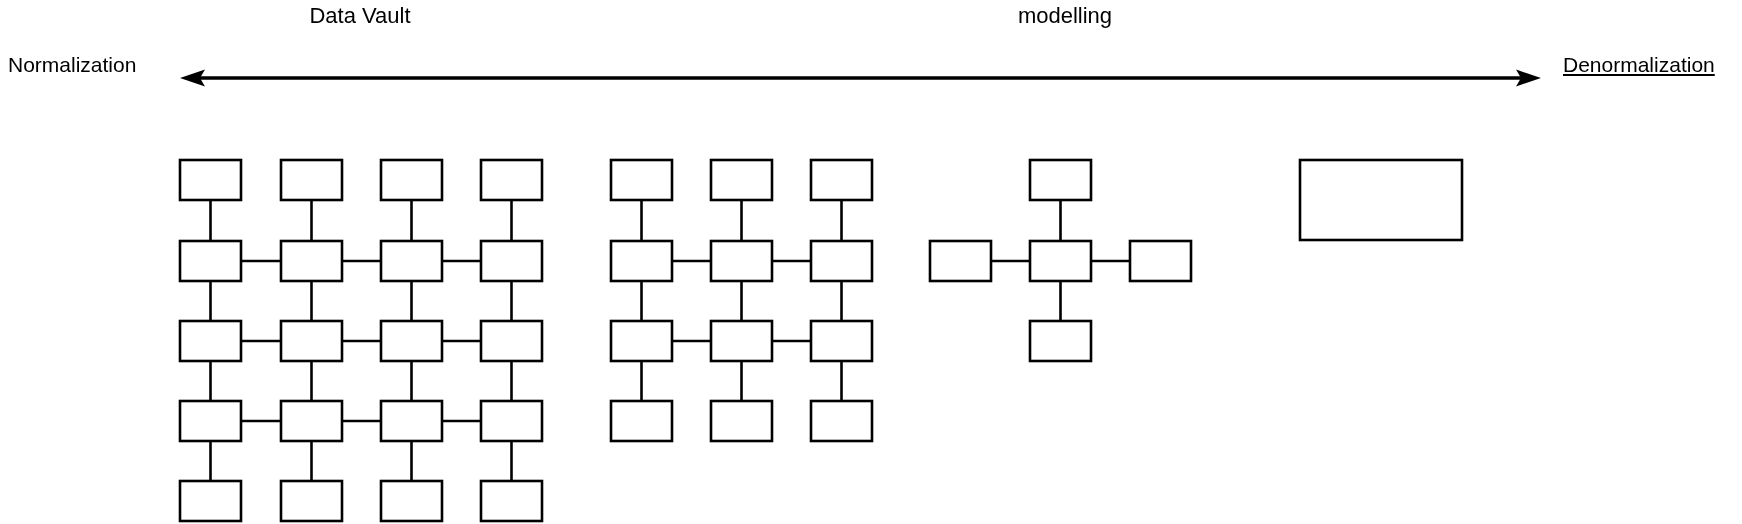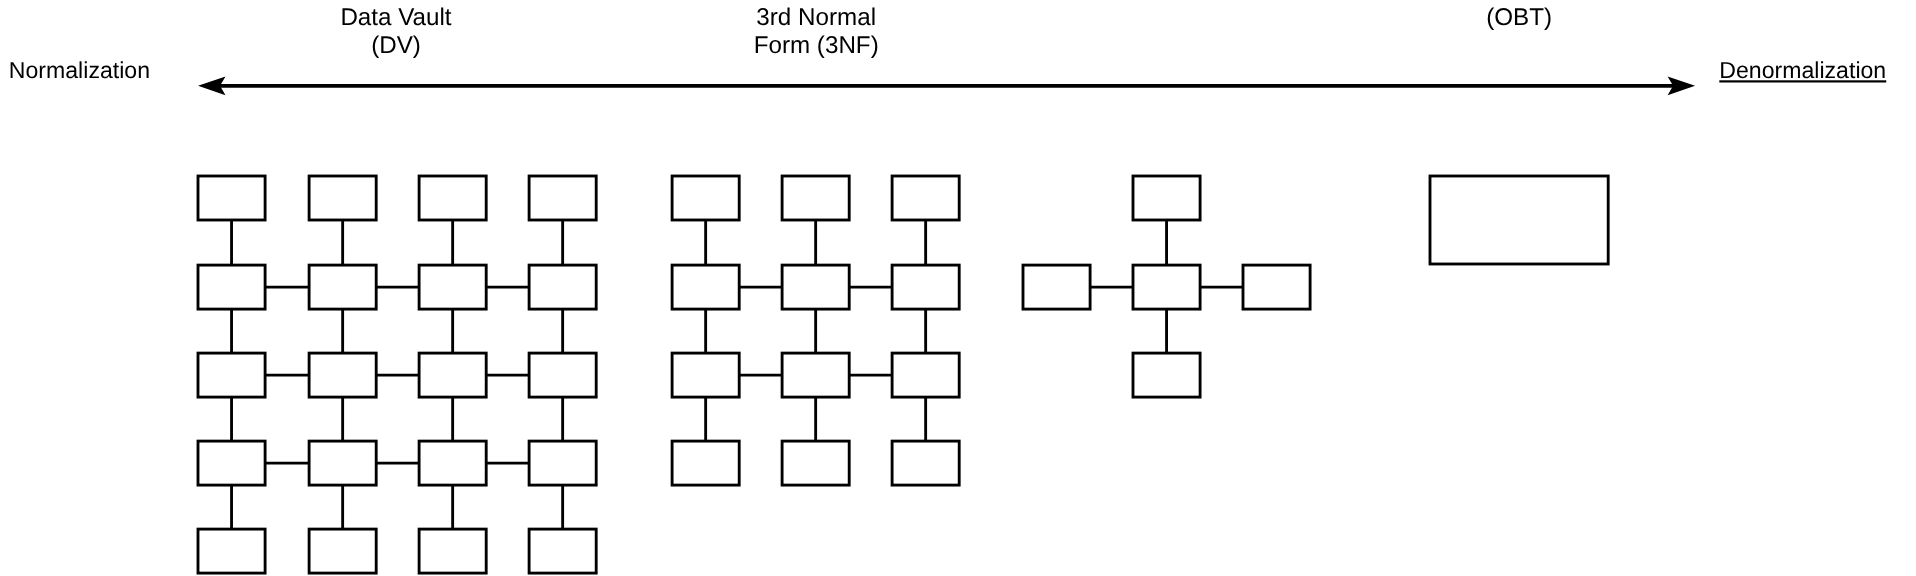--- a/index.html
+++ b/index.html
@@ -92,31 +92,26 @@
       <rect x="1030" y="321" width="61" height="40" fill="#ffffff" stroke="#000000" stroke-width="2.6"></rect>
       <rect x="1030" y="241" width="61" height="40" fill="#ffffff" stroke="#000000" stroke-width="2.6"></rect>
       <rect x="1300" y="160" width="162" height="80" fill="#ffffff" stroke="#000000" stroke-width="2.6"></rect>
       <line x1="200" y1="78" x2="1521" y2="78" stroke="#000000" stroke-width="3.4"></line>
       <polygon points="180,78 205,69.5 200,78 205,86.5" fill="#000000"></polygon>
       <polygon points="1541,78 1516,69.5 1521,78 1516,86.5" fill="#000000"></polygon>
     </svg>
 
   <div class="cat-label" style="left: 250px;">
     <div>Data Vault</div>
-    <div>(DV)</div>
   </div>
 
-  <div class="cat-label" style="left: 632px;">
-    <div>3rd Normal</div>
-    <div>Form (3NF)</div>
-  </div>
 
   <div class="cat-label" style="left: 955px;">
+    <div>modelling</div>
   </div>
 
   <div class="cat-label" style="left: 1271px;">
-    <div>(OBT)</div>
   </div>
 
   <div class="axis-label left">Normalization</div>
   <div class="axis-label right">Denormalization</div>
 
 </div>
 
 </body></html>

